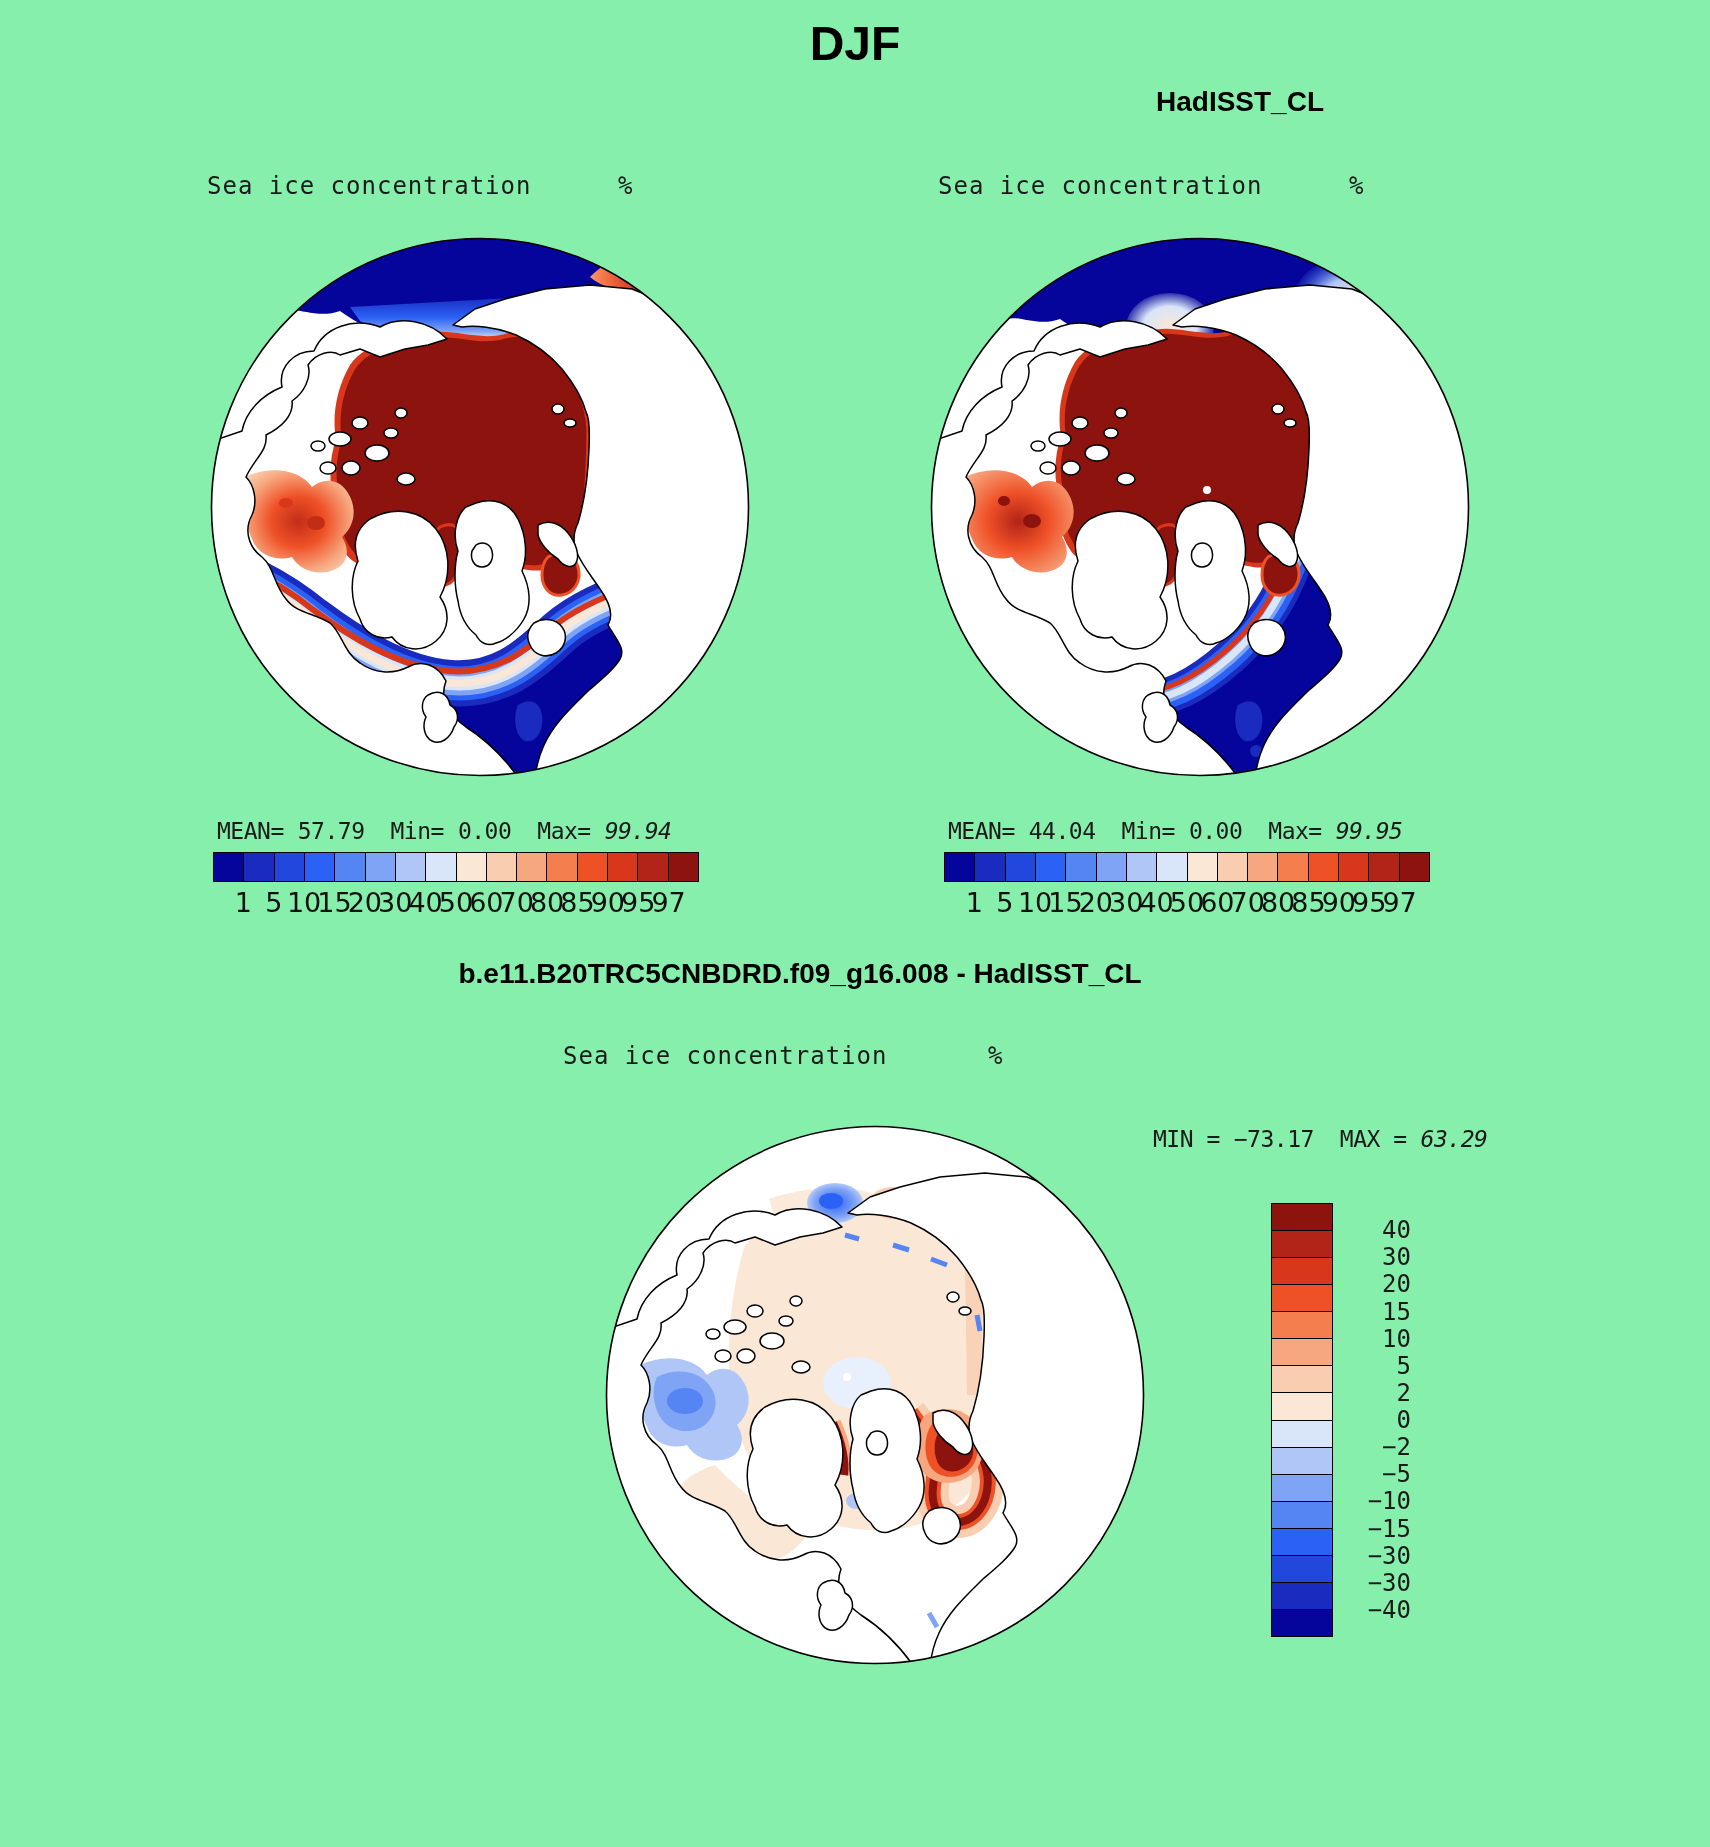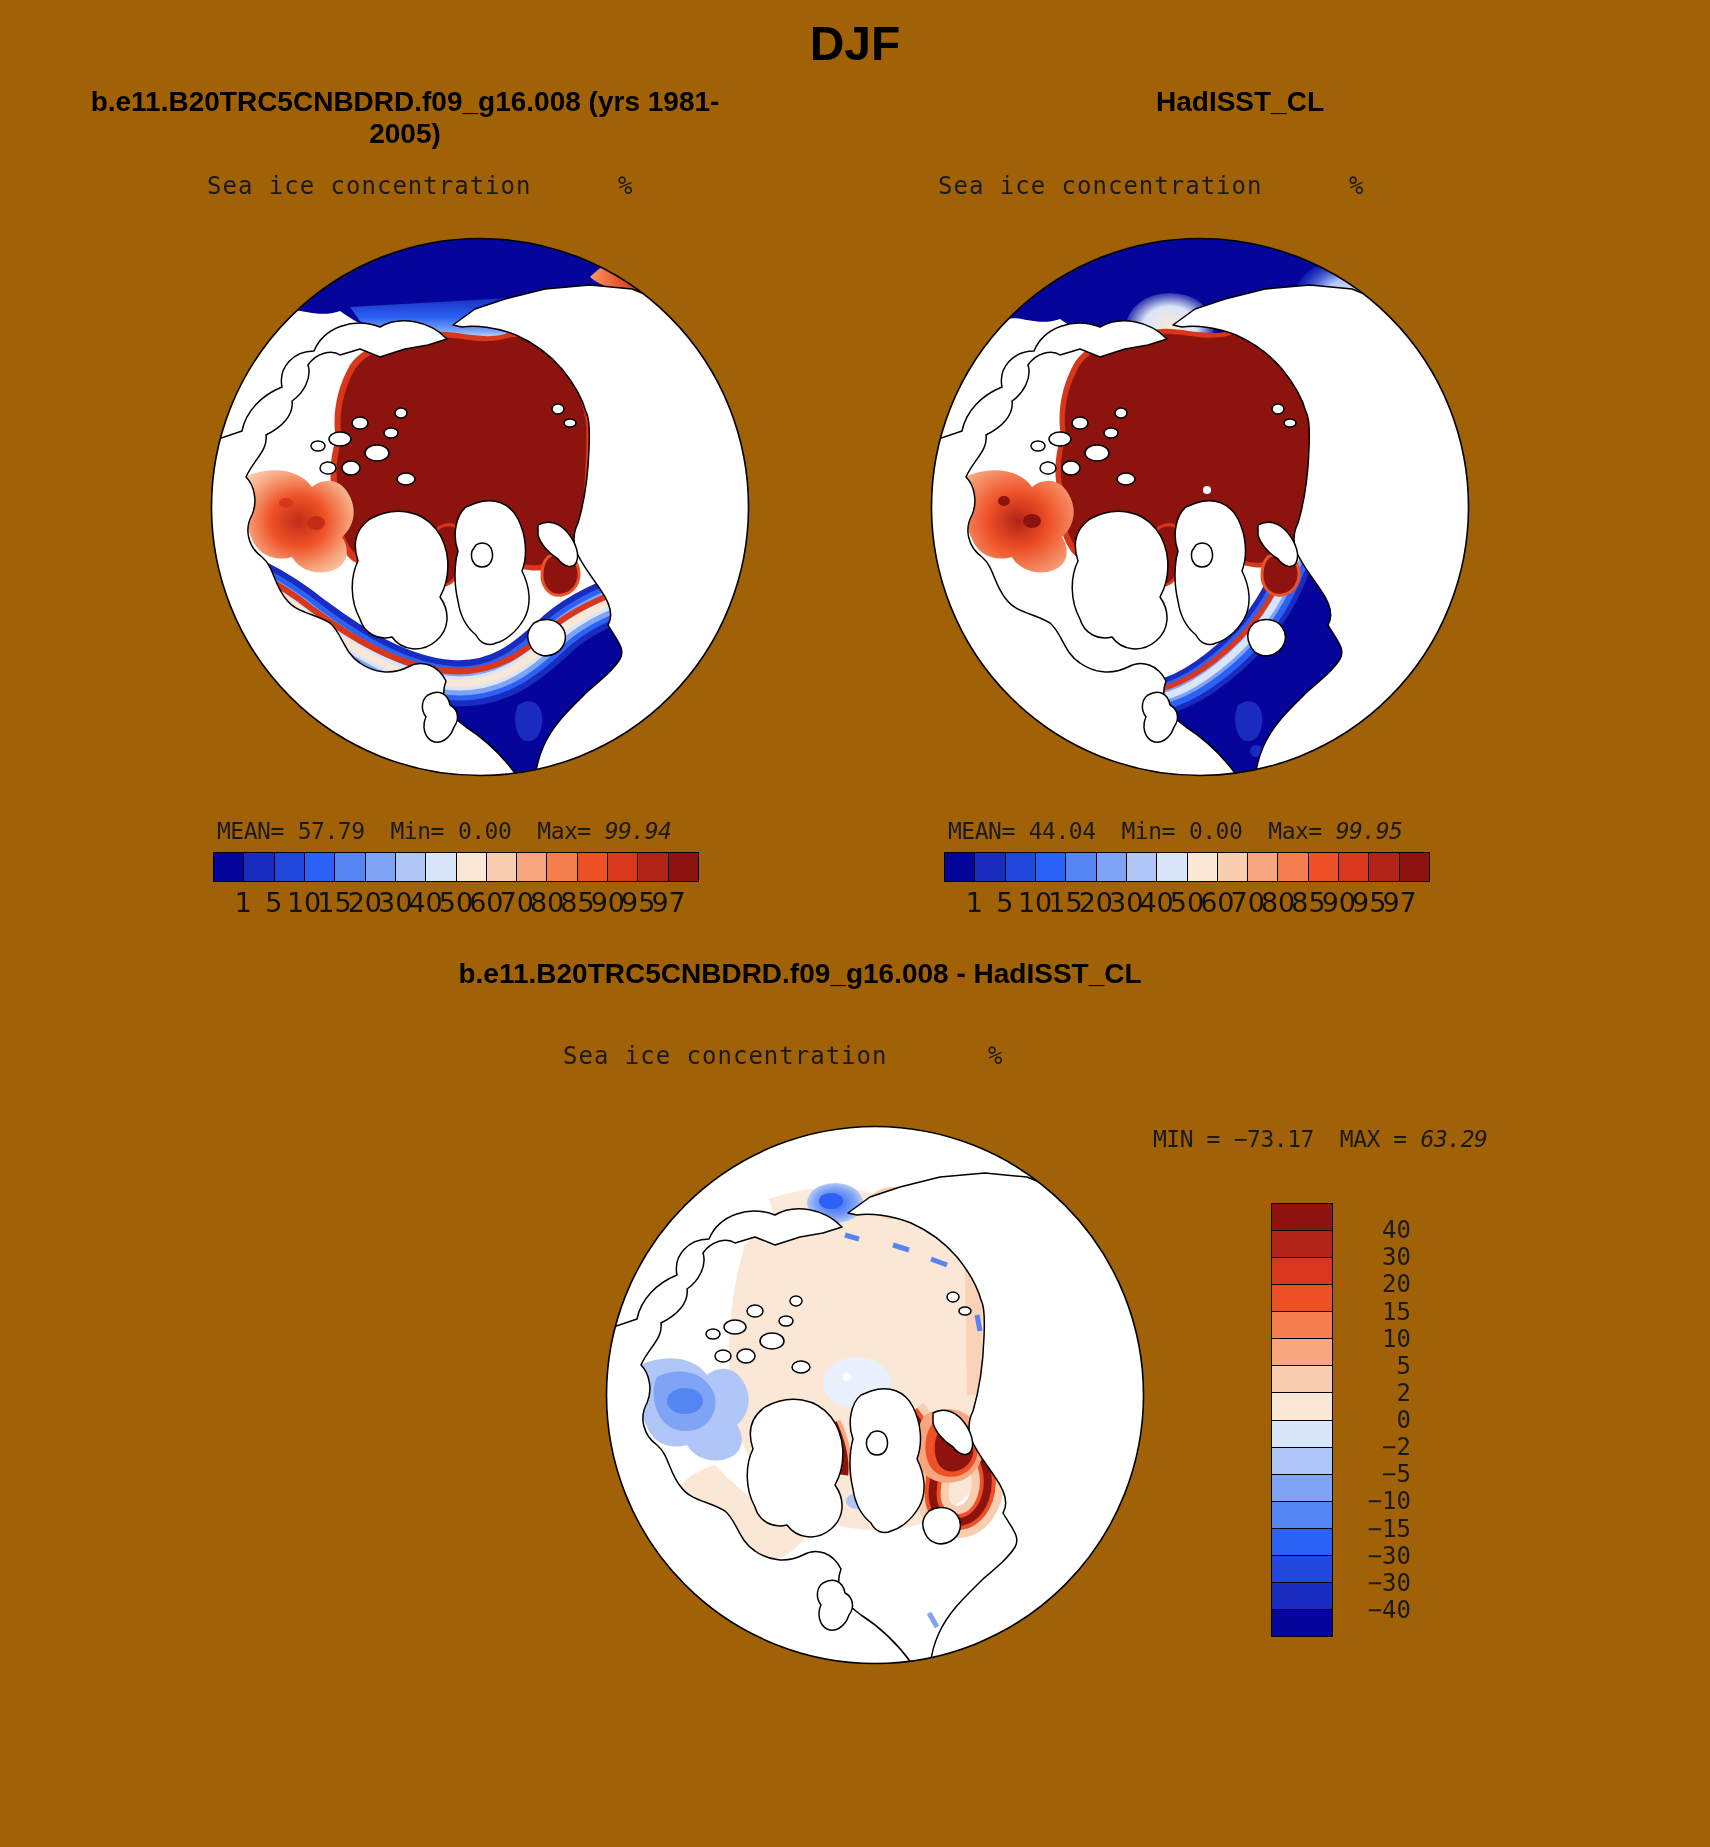--- a/index.html
+++ b/index.html
@@ -1,16 +1,16 @@
 <!DOCTYPE html>
 <html><head>
 <meta charset="utf-8">
 <style>
   html,body{margin:0;padding:0;background:#ffffff;}
-  #stage{position:relative;width:1710px;height:1847px;background:#a16207;overflow:hidden;
+  #stage{position:relative;width:1710px;height:1847px;background:#86efac;overflow:hidden;
          font-family:"Liberation Sans",sans-serif;color:#000;}
   .boldtitle{font-family:"Liberation Sans",sans-serif;font-weight:700;text-align:center;}
   #main-title{position:absolute;left:0;top:16px;width:1710px;font-size:48px;}
   #subtitle-model{position:absolute;left:80px;top:86px;width:650px;font-size:28px;}
   #subtitle-obs{position:absolute;left:990px;top:86px;width:500px;font-size:28px;}
   #diff-title{position:absolute;left:300px;top:958px;width:1000px;font-size:28px;}
   .hershey{font-family:"DejaVu Sans Mono",monospace;color:#1a1a1a;}
   .fieldlabel{position:absolute;font-size:24px;letter-spacing:1px;}
   .unitslabel{position:absolute;font-size:24px;}
   .stats{position:absolute;font-size:23px;letter-spacing:-0.5px;white-space:nowrap;}
@@ -136,21 +136,20 @@
     <ellipse class="coast" cx="128" cy="241" rx="8" ry="6"></ellipse>
     <ellipse class="coast" cx="118" cy="219" rx="7" ry="5"></ellipse>
     <ellipse class="coast" cx="206" cy="252" rx="9" ry="6"></ellipse>
   </g>
  </defs>
 </svg>
 
 <div id="stage">
 
   <div id="main-title" class="boldtitle">DJF</div>
-  <div id="subtitle-model" class="boldtitle">b.e11.B20TRC5CNBDRD.f09_g16.008 (yrs 1981-2005)</div>
   <div id="subtitle-obs" class="boldtitle">HadISST_CL</div>
 
   <div class="hershey fieldlabel" style="left:207px;top:172px">Sea ice concentration</div>
   <div class="hershey unitslabel" style="left:618px;top:172px">%</div>
 
   <div class="hershey fieldlabel" style="left:938px;top:172px">Sea ice concentration</div>
   <div class="hershey unitslabel" style="left:1349px;top:172px">%</div>
 
   <svg class="map" style="left:200px;top:227px" width="560" height="560" viewBox="0 0 560 560">
     <g clip-path="url(#cclip)">

